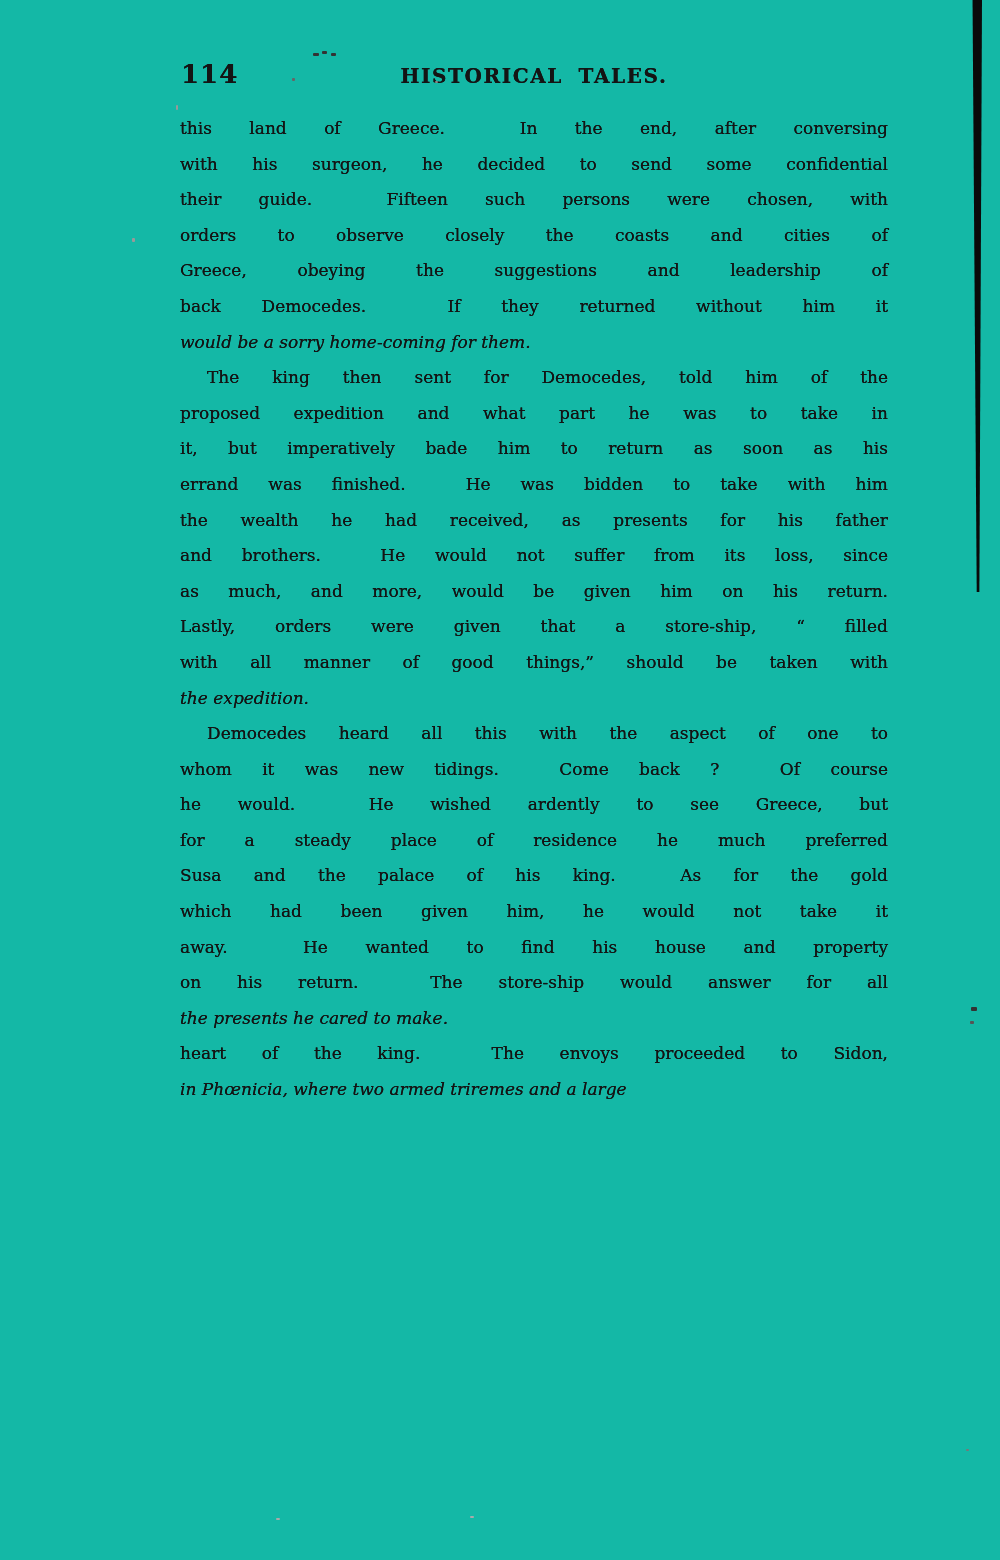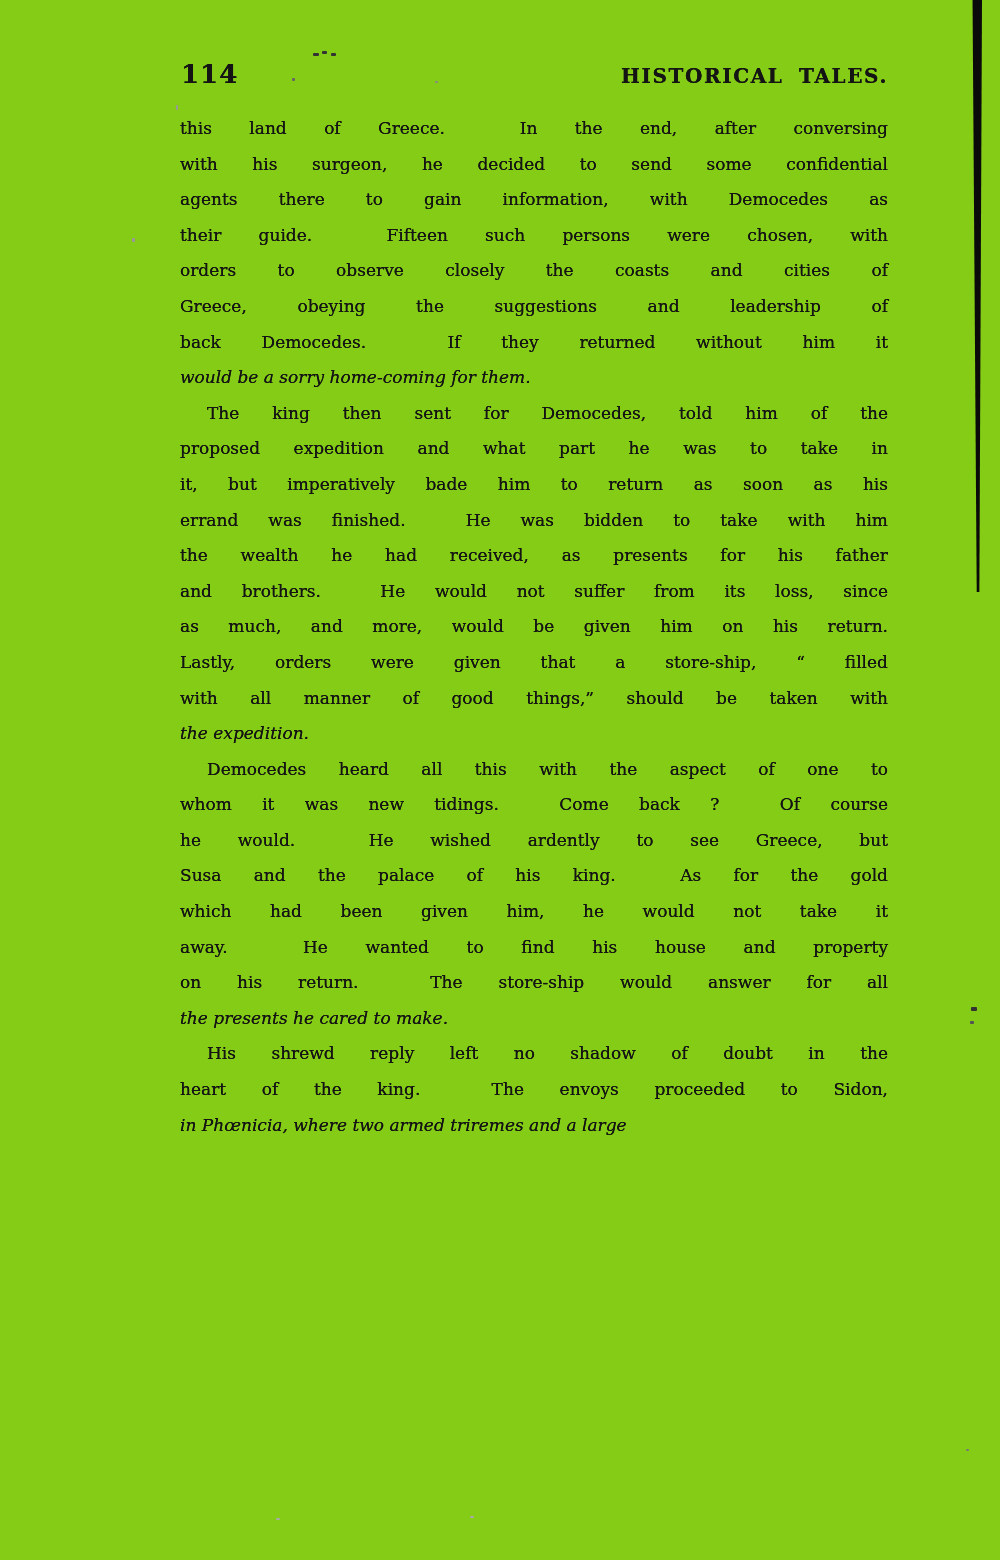--- a/index.html
+++ b/index.html
@@ -11,21 +11,21 @@
     font-family:"DejaVu Serif","Liberation Serif",serif;
     color:#141414;
   }
   .pageno {
     position:absolute; left:181px; top:59px;
     font-size:26px; font-weight:bold; letter-spacing:1px;
     text-shadow:0 0 0.6px currentColor;
   }
   .runhead {
     position:absolute; left:180px; top:64px; width:708px;
-    text-align:right;
+    text-align:center;
     font-size:20px; font-weight:bold;
     letter-spacing:1.6px; word-spacing:7px;
     text-shadow:0 0 0.5px currentColor;
   }
   .textblock {
     position:absolute; left:180px; top:111px; width:708px;
     font-size:17px; line-height:35.6px;
     text-shadow:0 0 0.55px currentColor;
   }
   .line {
@@ -40,54 +40,53 @@
   .scanbar {
     position:absolute; left:971px; top:0; width:11px; height:592px;
     background:#0a0a0a;
     clip-path:polygon(14% 0, 100% 0, 76% 100%, 52% 100%);
   }
   .speck { position:absolute; border-radius:1px; }
 </style>
 </head>
 <body>
 
-<div class="page" style="background: #84cc16; color: rgb(20, 20, 20);">
+<div class="page" style="background: #14b8a6; color: rgb(20, 20, 20);">
 
   <div class="pageno">114</div>
 
   <div class="runhead">HISTORICAL TALES.</div>
 
   <div class="textblock" id="textblock">
       <div class="line">this land of Greece.  In the end, after conversing</div>
       <div class="line">with his surgeon, he decided to send some confidential</div>
-      <div class="line">agents there to gain information, with Democedes as</div>
       <div class="line">their guide.  Fifteen such persons were chosen, with</div>
       <div class="line">orders to observe closely the coasts and cities of</div>
       <div class="line">Greece, obeying the suggestions and leadership of</div>
       <div class="line">back Democedes.  If they returned without him it</div>
       <div class="line para-end">would be a sorry home-coming for them.</div>
       <div class="line indent">The king then sent for Democedes, told him of the</div>
       <div class="line">proposed expedition and what part he was to take in</div>
       <div class="line">it, but imperatively bade him to return as soon as his</div>
       <div class="line">errand was finished.  He was bidden to take with him</div>
       <div class="line">the wealth he had received, as presents for his father</div>
       <div class="line">and brothers.  He would not suffer from its loss, since</div>
       <div class="line">as much, and more, would be given him on his return.</div>
       <div class="line">Lastly, orders were given that a store-ship, “ filled</div>
       <div class="line">with all manner of good things,” should be taken with</div>
       <div class="line para-end">the expedition.</div>
       <div class="line indent">Democedes heard all this with the aspect of one to</div>
       <div class="line">whom it was new tidings.  Come back ?  Of course</div>
       <div class="line">he would.  He wished ardently to see Greece, but</div>
+      <div class="line">for a steady place of residence he much preferred</div>
       <div class="line">Susa and the palace of his king.  As for the gold</div>
       <div class="line">which had been given him, he would not take it</div>
       <div class="line">away.  He wanted to find his house and property</div>
       <div class="line">on his return.  The store-ship would answer for all</div>
       <div class="line para-end">the presents he cared to make.</div>
-      <div class="line indent">His shrewd reply left no shadow of doubt in the</div>
       <div class="line">heart of the king.  The envoys proceeded to Sidon,</div>
       <div class="line para-end">in Phœnicia, where two armed triremes and a large</div>
     </div>
 
   <div class="scanbar"></div>
 
   <div class="speck" style="left:313px;top:53px;width:6px;height:3px;background:#333;"></div>
   <div class="speck" style="left:322px;top:51px;width:5px;height:3px;background:#333;"></div>
   <div class="speck" style="left:331px;top:53px;width:5px;height:3px;background:#333;"></div>
   <div class="speck" style="left:292px;top:78px;width:3px;height:3px;background:#666;"></div>

